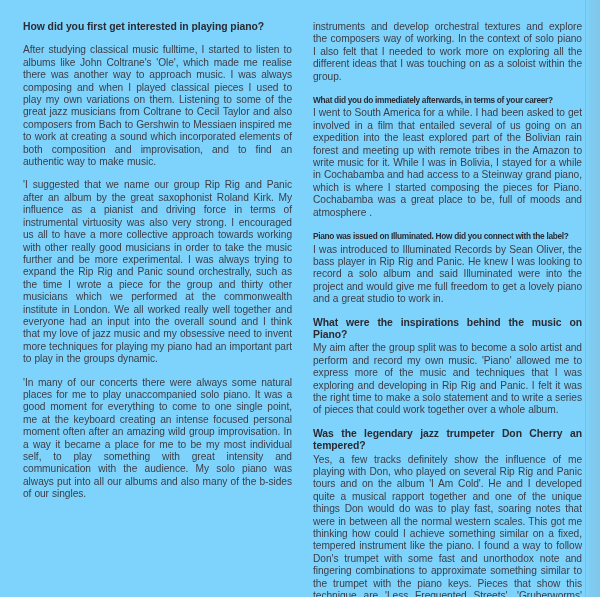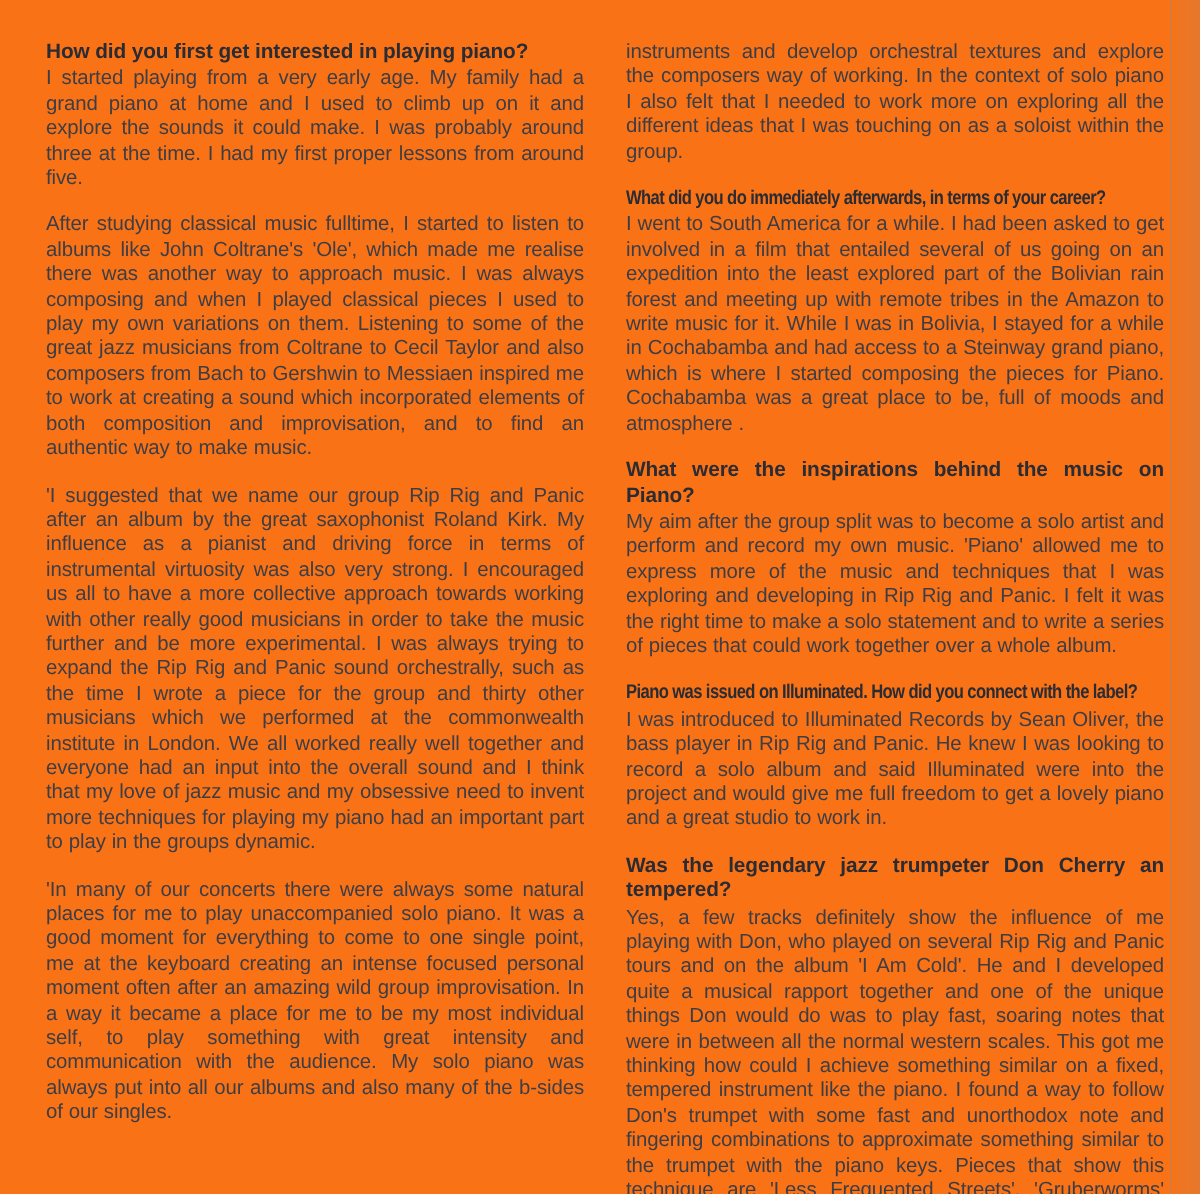--- a/index.html
+++ b/index.html
@@ -13,21 +13,21 @@
     overflow: hidden;
   }
   .page {
     position: relative;
     width: 600px;
     height: 597px;
     box-sizing: border-box;
     padding: 21px 18px 0 23px;
     display: flex;
     gap: 21px;
-    background: #f97316;
+    background: #7dd3fc;
   }
   .col {
     flex: 1 1 0;
     min-width: 0;
   }
   .qa { margin-top: 11px; }
   .qa.first { margin-top: 0; }
   .q {
     font-size: 10.4px;
     line-height: 12.4px;
@@ -64,47 +64,46 @@
   }
 </style>
 </head>
 <body>
 
 <div class="page">
 
   <div class="col">
     <div class="qa first">
       <h3 class="q">How did you first get interested in playing piano?</h3>
-      <p class="a">I started playing from a very early age. My family had a grand piano at home and I used to climb up on it and explore the sounds it could make. I was probably around three at the time. I had my first proper lessons from around five.</p>
     </div>
     <div class="qa">
       <p class="a">After studying classical music fulltime, I started to listen to albums like John Coltrane's 'Ole', which made me realise there was another way to approach music. I was always composing and when I played classical pieces I used to play my own variations on them. Listening to some of the great jazz musicians from Coltrane to Cecil Taylor and also composers from Bach to Gershwin to Messiaen inspired me to work at creating a sound which incorporated elements of both composition and improvisation, and to find an authentic way to make music.</p>
     </div>
     <div class="qa">
       <p class="a">'I suggested that we name our group Rip Rig and Panic after an album by the great saxophonist Roland Kirk. My influence as a pianist and driving force in terms of instrumental virtuosity was also very strong. I encouraged us all to have a more collective approach towards working with other really good musicians in order to take the music further and be more experimental. I was always trying to expand the Rip Rig and Panic sound orchestrally, such as the time I wrote a piece for the group and thirty other musicians which we performed at the commonwealth institute in London. We all worked really well together and everyone had an input into the overall sound and I think that my love of jazz music and my obsessive need to invent more techniques for playing my piano had an important part to play in the groups dynamic.</p>
     </div>
     <div class="qa">
       <p class="a">'In many of our concerts there were always some natural places for me to play unaccompanied solo piano. It was a good moment for everything to come to one single point, me at the keyboard creating an intense focused personal moment often after an amazing wild group improvisation. In a way it became a place for me to be my most individual self, to play something with great intensity and communication with the audience. My solo piano was always put into all our albums and also many of the b-sides of our singles.</p>
     </div>
 
   </div>
 
   <div class="col">
     <p class="a">instruments and develop orchestral textures and explore the composers way of working. In the context of solo piano I also felt that I needed to work more on exploring all the different ideas that I was touching on as a soloist within the group.</p>
     <div class="qa">
       <h3 class="q condensed">What did you do immediately afterwards, in terms of your career?</h3>
       <p class="a">I went to South America for a while. I had been asked to get involved in a film that entailed several of us going on an expedition into the least explored part of the Bolivian rain forest and meeting up with remote tribes in the Amazon to write music for it. While I was in Bolivia, I stayed for a while in Cochabamba and had access to a Steinway grand piano, which is where I started composing the pieces for Piano. Cochabamba was a great place to be, full of moods and atmosphere .</p>
     </div>
     <div class="qa">
+      <h3 class="q condensed">Piano was issued on Illuminated. How did you connect with the label?</h3>
+      <p class="a">I was introduced to Illuminated Records by Sean Oliver, the bass player in Rip Rig and Panic. He knew I was looking to record a solo album and said Illuminated were into the project and would give me full freedom to get a lovely piano and a great studio to work in.</p>
+    </div>
+    <div class="qa">
       <h3 class="q">What were the inspirations behind the music on Piano?</h3>
       <p class="a">My aim after the group split was to become a solo artist and perform and record my own music. 'Piano' allowed me to express more of the music and techniques that I was exploring and developing in Rip Rig and Panic. I felt it was the right time to make a solo statement and to write a series of pieces that could work together over a whole album.</p>
-    </div>
-    <div class="qa">
-      <h3 class="q condensed">Piano was issued on Illuminated. How did you connect with the label?</h3>
-      <p class="a">I was introduced to Illuminated Records by Sean Oliver, the bass player in Rip Rig and Panic. He knew I was looking to record a solo album and said Illuminated were into the project and would give me full freedom to get a lovely piano and a great studio to work in.</p>
     </div>
     <div class="qa">
       <h3 class="q">Was the legendary jazz trumpeter Don Cherry an tempered?</h3>
       <p class="a">Yes, a few tracks definitely show the influence of me playing with Don, who played on several Rip Rig and Panic tours and on the album 'I Am Cold'. He and I developed quite a musical rapport together and one of the unique things Don would do was to play fast, soaring notes that were in between all the normal western scales. This got me thinking how could I achieve something similar on a fixed, tempered instrument like the piano. I found a way to follow Don's trumpet with some fast and unorthodox note and fingering combinations to approximate something similar to the trumpet with the piano keys. Pieces that show this technique are 'Less Frequented Streets', 'Gruberworms' and 'Yes You're Wanted'.</p>
     </div>
 
   </div>
 
   <div class="page-edge"></div>
 </div>

